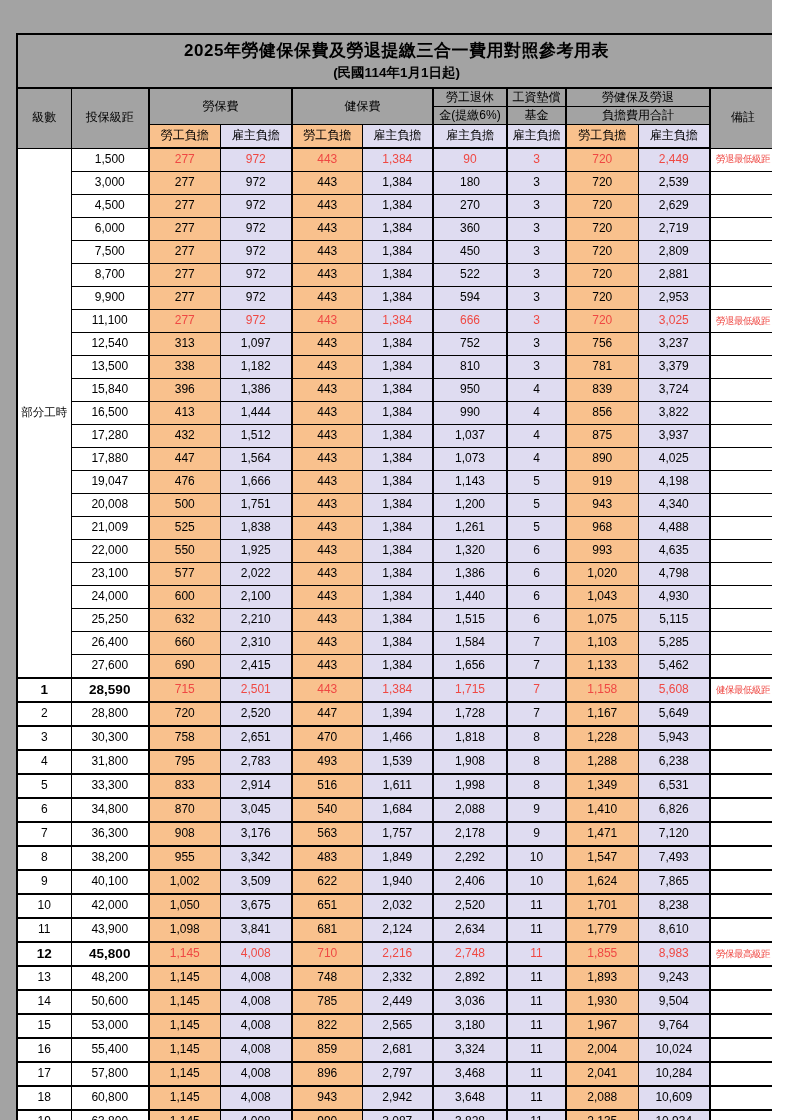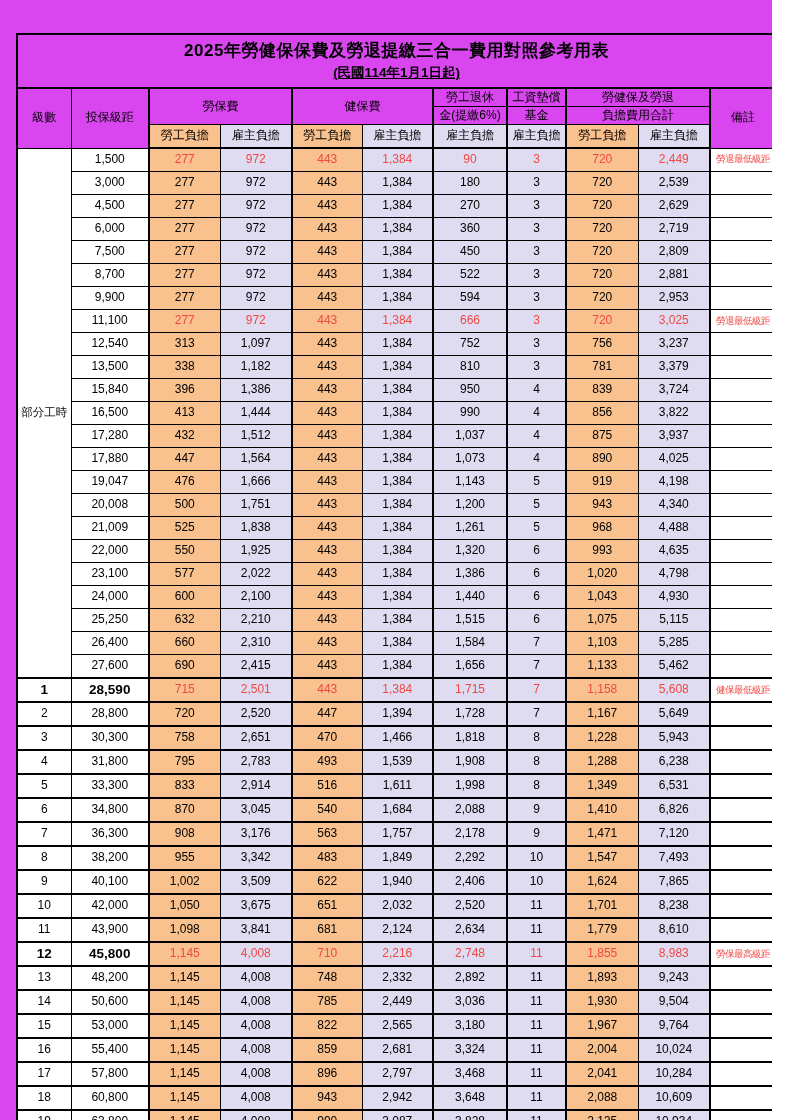--- a/index.html
+++ b/index.html
@@ -1,35 +1,35 @@
 <!DOCTYPE html>
 <html><head>
 <meta charset="utf-8">
 <style>
   html,body{margin:0;padding:0;background:#fff;}
   .sheet{
-    position:relative;width:772px;height:1120px;background:#d946ef;
+    position:relative;width:772px;height:1120px;background:#a3a3a3;
     font-family:"Liberation Sans","DejaVu Sans",sans-serif;color:#000;
     overflow:hidden;
   }
   table.ref{
     position:absolute;left:16px;top:33px;width:759px;
     border-collapse:collapse;table-layout:fixed;
     border:2px solid #000;
   }
   td,th{
     border:1px solid #000;padding:0;text-align:center;vertical-align:middle;
     font-size:12px;line-height:1.15;font-weight:normal;overflow:hidden;white-space:nowrap;
   }
   
   .gl{border-left-width:2px;}
   
   .title-cell{border-bottom-width:2px;height:52px;}
   .title-line1{font-size:17px;font-weight:bold;letter-spacing:0.5px;}
-  .title-line2{font-size:13.5px;font-weight:bold;margin-top:4px;text-decoration:underline;}
+  .title-line2{font-size:13.5px;font-weight:bold;margin-top:4px;}
   
   tr.hrow1 td,tr.hrow1 th{height:17px;font-size:12px;}
   tr.hrow2 td,tr.hrow2 th{height:17px;font-size:12px;margin-top:8px;}
   tr.hrow3 td,tr.hrow3 th{height:22px;border-bottom-width:2px;font-size:12px;margin-left:23px;}
   .emp{background:#f9c18d;}
   .er{background:#dfdcf1;}
   
   tbody.data td{height:22px;}
   tr.num-row td{border-top-width:2px;border-bottom-width:2px;}
   .part-cell{background:#fff;font-size:11.5px;letter-spacing:0;margin-top:36px;}

